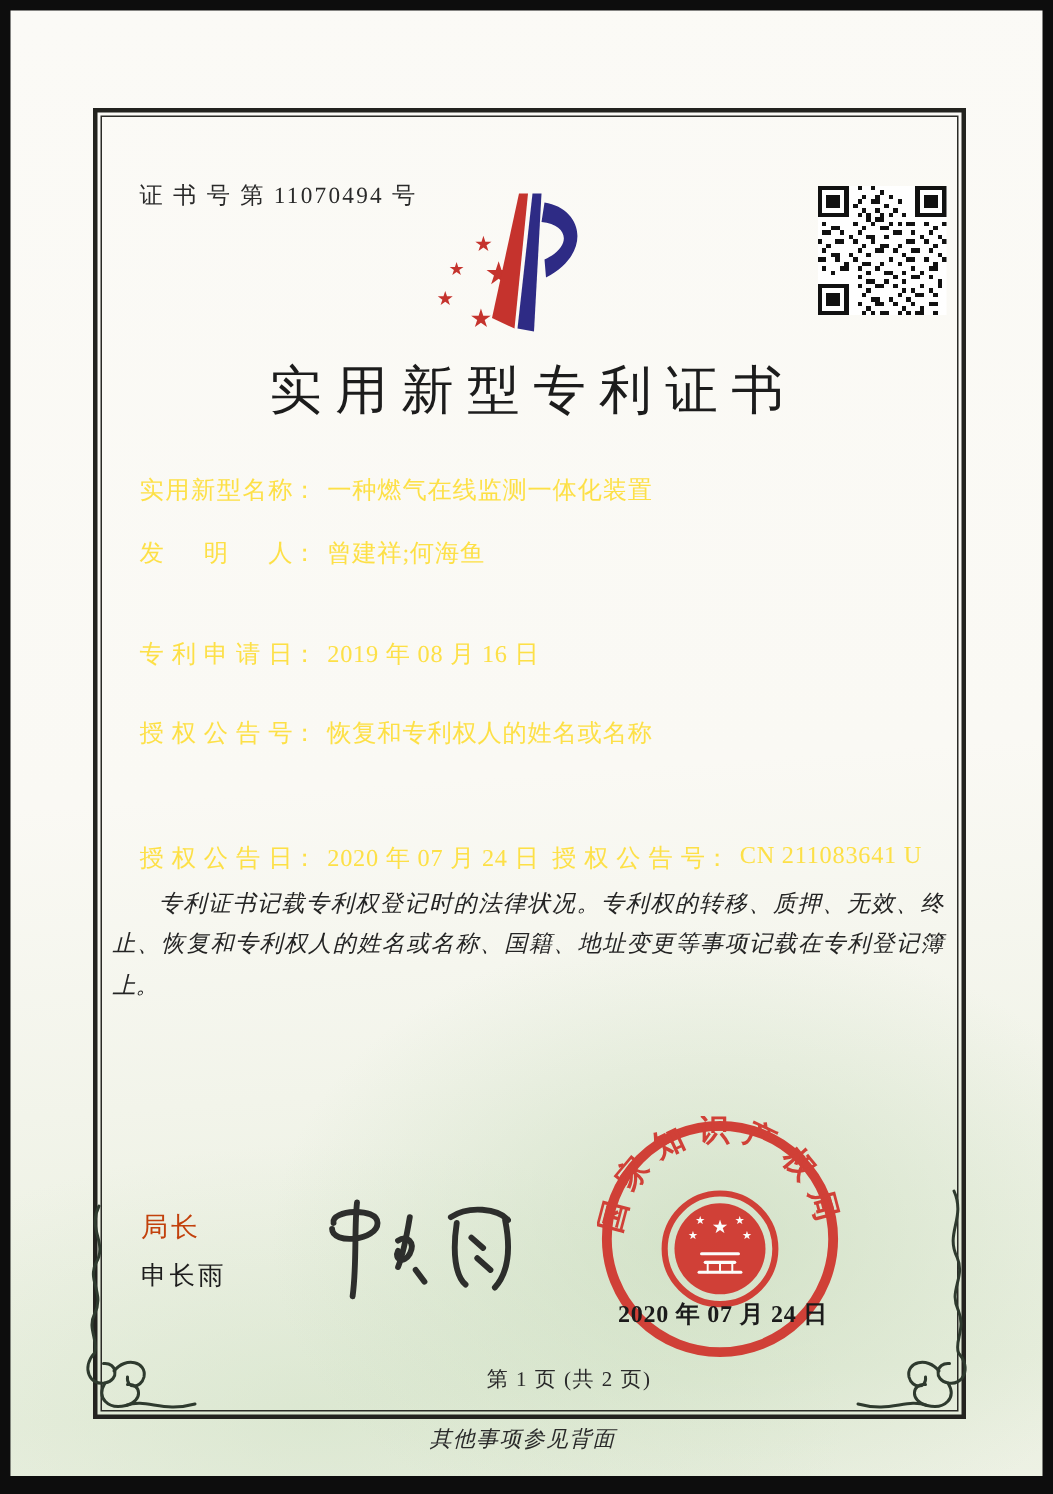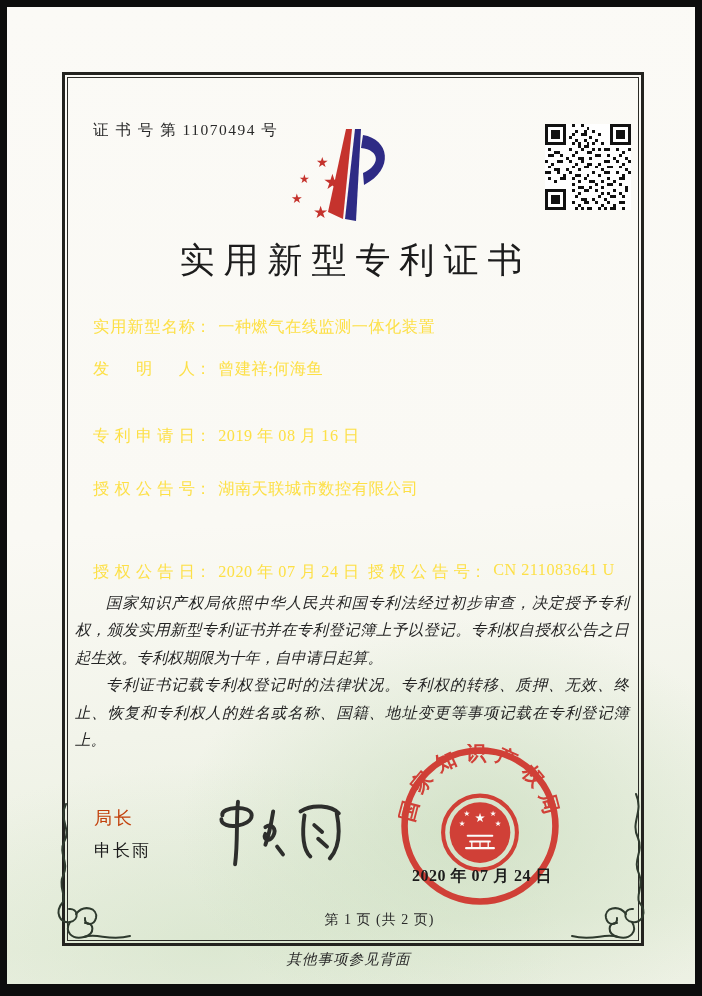--- a/index.html
+++ b/index.html
@@ -102,31 +102,30 @@
   <div class="frow" style="top:316px">
     <span class="flabel">实用新型名称</span><span class="fcolon">：</span><span class="fvalue">一种燃气在线监测一体化装置</span>
   </div>
   <div class="frow" style="top:358px">
     <span class="flabel">发明人</span><span class="fcolon">：</span><span class="fvalue">曾建祥;何海鱼</span>
   </div>
   <div class="frow" style="top:425px">
     <span class="flabel">专利申请日</span><span class="fcolon">：</span><span class="fvalue">2019 年 08 月 16 日</span>
   </div>
   <div class="frow" style="top:478px">
-    <span class="flabel">授权公告号</span><span class="fcolon">：</span><span class="fvalue">湖南天联城市数控有限公司</span>
+    <span class="flabel">授权公告号</span><span class="fcolon">：</span><span class="fvalue">恢复和专利权人的姓名或名称</span>
   </div>
   <div class="frow" style="top:561px">
     <span class="flabel">授权公告日</span><span class="fcolon">：</span><span class="fvalue">2020 年 07 月 24 日</span>
     <span class="grant2">
       <span class="flabel">授权公告号</span><span class="fcolon">：</span><span class="fvalue">CN 211083641 U</span>
     </span>
   </div>
 
   <div class="paras">
-    <p>国家知识产权局依照中华人民共和国专利法经过初步审查，决定授予专利权，颁发实用新型专利证书并在专利登记簿上予以登记。专利权自授权公告之日起生效。专利权期限为十年，自申请日起算。</p>
     <p>专利证书记载专利权登记时的法律状况。专利权的转移、质押、无效、终止、恢复和专利权人的姓名或名称、国籍、地址变更等事项记载在专利登记簿上。</p>
   </div>
 
   <div class="sig-title">局长</div>
   <div class="sig-name">申长雨</div>
 
   <svg class="sig-svg" width="168" height="88" viewBox="0 0 150 90">
     <g fill="none" stroke="#1a1a1a" stroke-width="4" stroke-linecap="round" stroke-linejoin="round" opacity=".9">
       <path d="M30 16 C28 34 30 58 27 80"></path>
       <path d="M14 30 C12 21 44 19 44 30 C44 42 13 45 13 34"></path>

